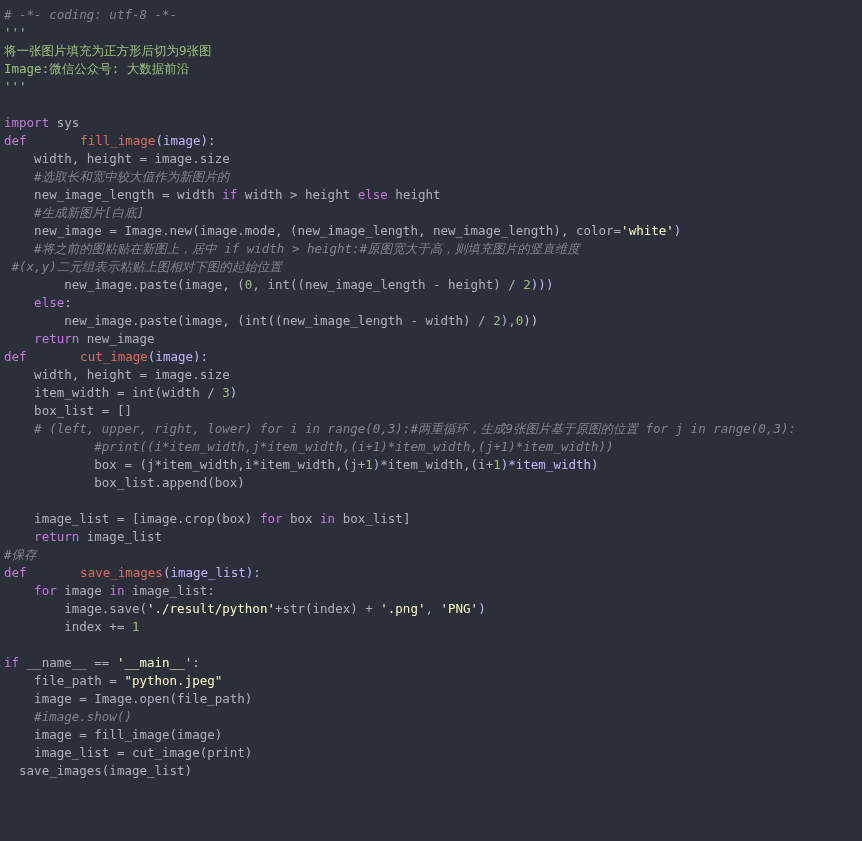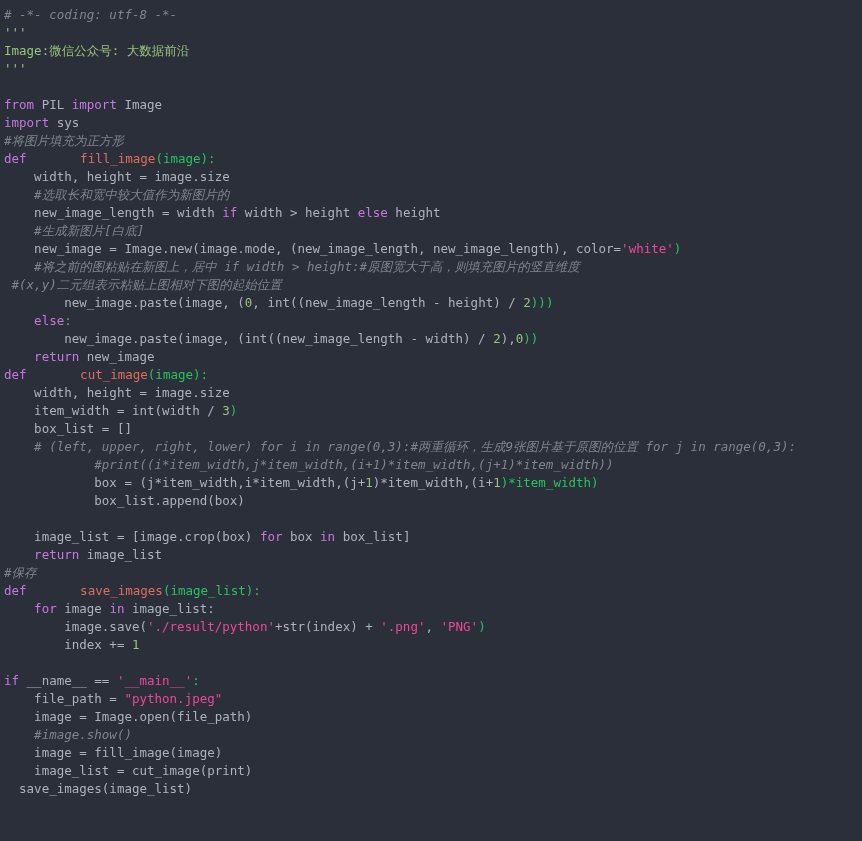--- a/index.html
+++ b/index.html
@@ -25,39 +25,38 @@
     line-height: 18px;
     font-size: 12.5px;
     white-space: pre;
     padding-left: 4px;
     letter-spacing: 0px;
   }
   
   .kw   { color: #c678dd; }           
   .fn   { color: #e06c5f; margin-left: 46px; }           
   .id   { color: #abb2bf; }           
-  .str  { color: #ec4899; }           
+  .str  { color: #fef9c3; }           
   .num  { color: #98c379; }           
   .cmt  { color: #7f848e; font-style: italic; }  
   .doc  { color: #98c379; }           
-  .op   { color: #22c55e; }           
+  .op   { color: #c4b5fd; }           
   .blank { height: 18px; }
 </style>
 </head>
 <body>
 
 <div id="editor">
     <div class="line"><span class="cmt"># -*- coding: utf-8 -*-</span></div>
     <div class="line"><span class="doc">'''</span></div>
+    <div class="line"><span class="doc">将一张图片填充为正方形后切为9张图</span></div>
     <div class="line"><span class="doc">Image:微信公众号: 大数据前沿</span></div>
     <div class="line"><span class="doc">'''</span></div>
     <div class="line blank">&nbsp;</div>
-    <div class="line"><span class="kw">from</span><span class="id"> PIL </span><span class="kw">import</span><span class="id"> Image</span></div>
     <div class="line"><span class="kw">import</span><span class="id"> sys</span></div>
-    <div class="line"><span class="cmt">#将图片填充为正方形</span></div>
     <div class="line"><span class="kw">def</span><span class="id"> </span><span class="fn">fill_image</span><span class="op">(image):</span></div>
     <div class="line"><span class="id">    width, height = image.size</span></div>
     <div class="line"><span class="cmt">    #选取长和宽中较大值作为新图片的</span></div>
     <div class="line"><span class="id">    new_image_length = width </span><span class="kw">if</span><span class="id"> width &gt; height </span><span class="kw">else</span><span class="id"> height</span></div>
     <div class="line"><span class="cmt">    #生成新图片[白底]</span></div>
     <div class="line"><span class="id">    new_image = Image.new(image.mode, (new_image_length, new_image_length), color=</span><span class="str">'white'</span><span class="op">)</span></div>
     <div class="line"><span class="cmt">    #将之前的图粘贴在新图上，居中 if width &gt; height:#原图宽大于高，则填充图片的竖直维度</span></div>
     <div class="line"><span class="cmt"> #(x,y)二元组表示粘贴上图相对下图的起始位置</span></div>
     <div class="line"><span class="id">        new_image.paste(image, (</span><span class="num">0</span><span class="id">, int((new_image_length - height) / </span><span class="num">2</span><span class="op">)))</span></div>
     <div class="line"><span class="id">    </span><span class="kw">else</span><span class="op">:</span></div>

